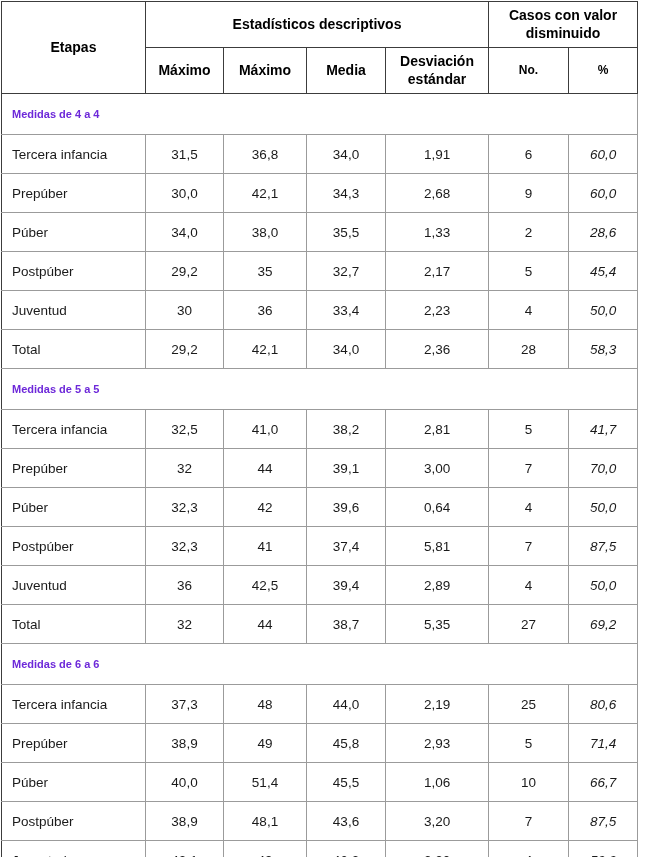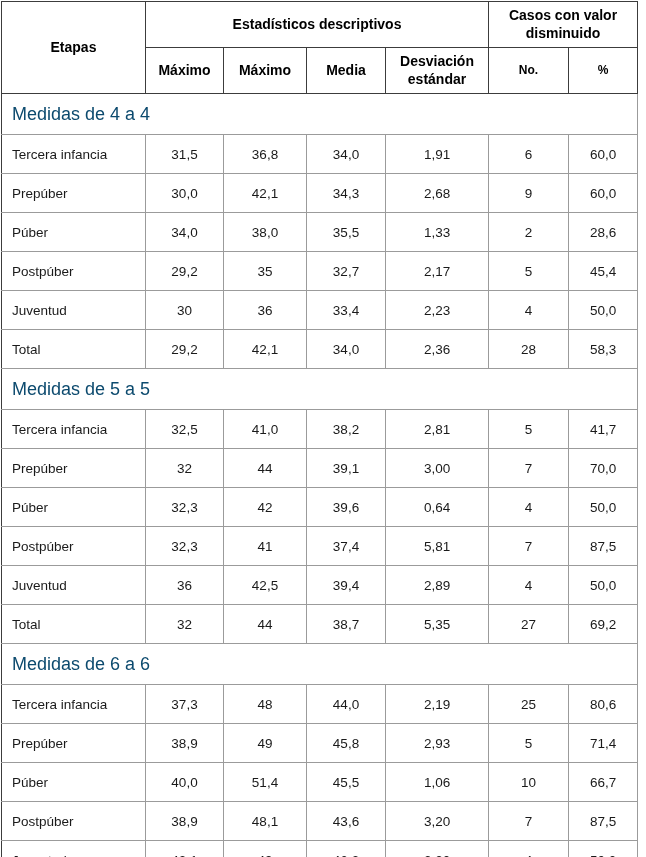--- a/index.html
+++ b/index.html
@@ -62,25 +62,25 @@
   th.h-no, th.h-pct {
     font-size: 12px;
   }
 
   
   tr.section-row td {
     border-left: 1px solid #3c3c3c;
     border-right: 1px solid #9b9b9b;
     border-top: 1px solid #3c3c3c;
     border-bottom: 1px solid #9b9b9b;
-    font-weight: normal;
-    font-size: 18px;
+    font-weight: bold;
+    font-size: 11px;
     text-align: left;
     padding: 7px 0 7px 10px;
-    color: #0c4a6e;
+    color: #6d28d9;
     height: 26px;
   }
 
   
   tbody td.data-cell {
     border: 1px solid #9b9b9b;
     padding: 0 6px;
     height: 38px;
     vertical-align: middle;
     text-align: center;
@@ -88,20 +88,21 @@
     font-size: 13.5px;
   }
   tbody td.data-cell.etapa-name {
     text-align: left;
     padding-left: 10px;
     border-left: 1px solid #3c3c3c;
     margin-top: 32px;
   }
   tbody td.data-cell.last-col {
     border-right: 1px solid #9b9b9b;
+    font-style: italic;
   }
 </style>
 </head>
 <body>
 
 <div class="table-wrap">
   <table class="stats-table">
     <colgroup>
       <col class="c-etapa">
         <col class="c-min">

